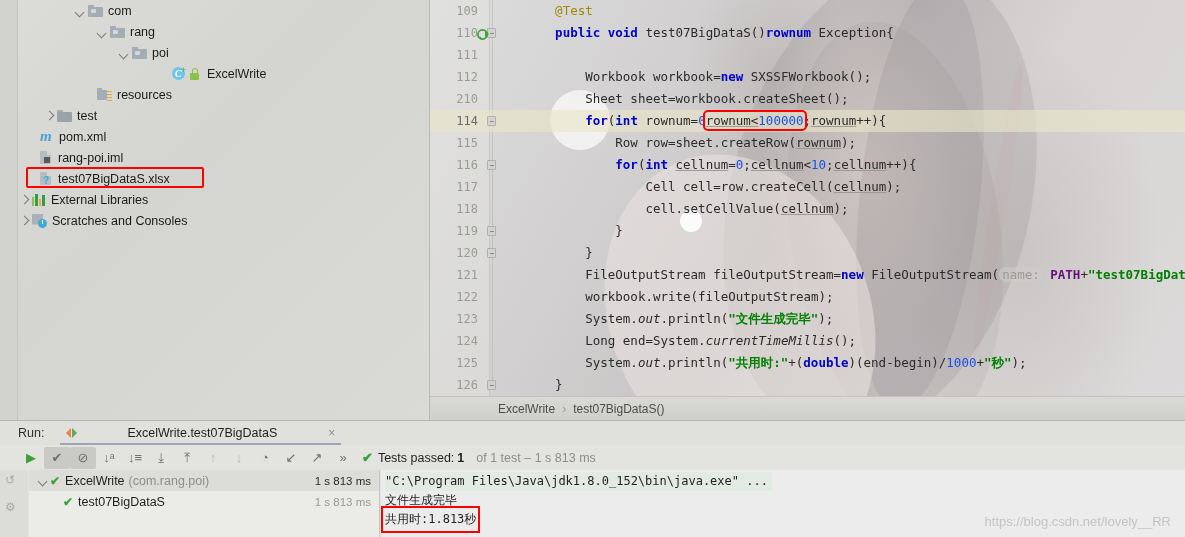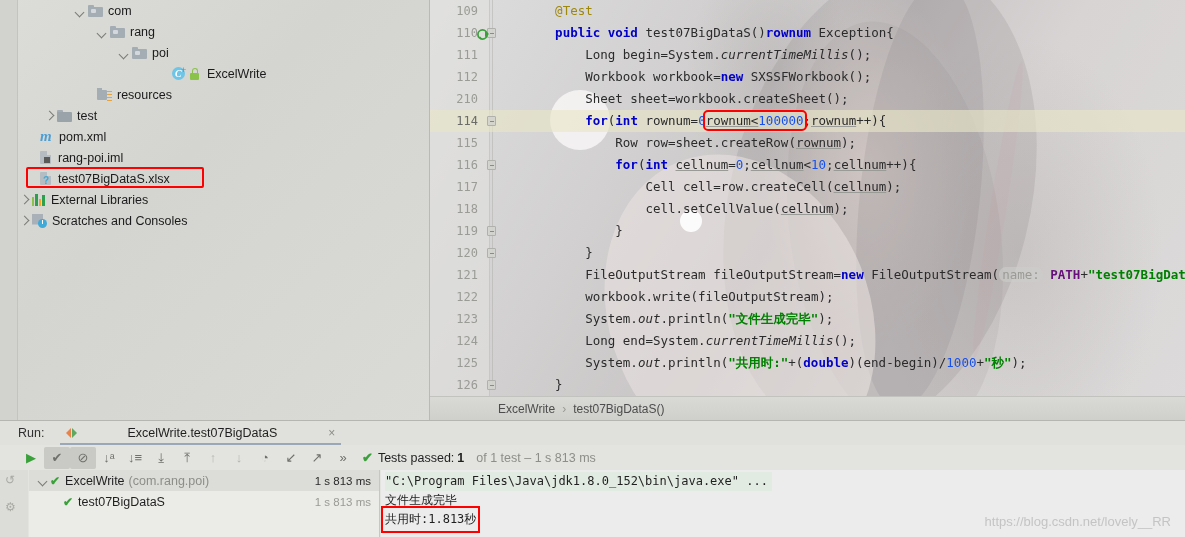--- a/index.html
+++ b/index.html
@@ -371,21 +371,21 @@
       <div class="editor-gutter"></div>
       <div class="gutter-sep"></div>
       <div class="fold-col"></div>
       <div class="code-lines" id="code-lines">
           <div class="cline"><span class="lnum">109</span><span class="ctext">&nbsp;&nbsp;&nbsp;&nbsp;<span class="ann">@Test</span></span></div>
           <div class="cline"><span class="lnum">110</span><span class="fold-mark"></span><span class="run-mark"><svg width="13" height="13" viewBox="0 0 13 13">
                 <circle cx="5.5" cy="6.5" r="4.6" fill="none" stroke="#3aa03a" stroke-width="1.7"></circle>
                 <path d="M8 2.5 L12 6 L8 9.2 Z" fill="#3aa03a"></path>
                 <path d="M2.5 9 L4.5 11" stroke="#3aa03a" stroke-width="1.6"></path>
               </svg></span><span class="ctext">&nbsp;&nbsp;&nbsp;&nbsp;<span class="kw">public</span> <span class="kw">void</span> test07BigDataS()<span class="kw">rownum</span> Exception{</span></div>
-          <div class="cline"><span class="lnum">111</span><span class="ctext">&nbsp;&nbsp;&nbsp;&nbsp;&nbsp;&nbsp;&nbsp;&nbsp;Long begin=System.<span class="it">currentTimeMillis</span>();</span></div>
+          <div class="cline"><span class="lnum">111</span></div>
           <div class="cline"><span class="lnum">112</span><span class="ctext">&nbsp;&nbsp;&nbsp;&nbsp;&nbsp;&nbsp;&nbsp;&nbsp;Workbook workbook=<span class="kw">new</span> SXSSFWorkbook();</span></div>
           <div class="cline"><span class="lnum">210</span><span class="ctext">&nbsp;&nbsp;&nbsp;&nbsp;&nbsp;&nbsp;&nbsp;&nbsp;Sheet sheet=workbook.createSheet();</span></div>
           <div class="cline cur"><span class="lnum">114</span><span class="fold-mark"></span><span class="ctext">&nbsp;&nbsp;&nbsp;&nbsp;&nbsp;&nbsp;&nbsp;&nbsp;<span class="kw">for</span>(<span class="kw">int</span> rownum=<span class="num">0</span><span class="redbox"><span class="und">rownum&lt;</span><span class="num">100000</span></span>;<span class="und">rownum</span>++){</span></div>
           <div class="cline"><span class="lnum">115</span><span class="ctext">&nbsp;&nbsp;&nbsp;&nbsp;&nbsp;&nbsp;&nbsp;&nbsp;&nbsp;&nbsp;&nbsp;&nbsp;Row row=sheet.createRow(<span class="und">rownum</span>);</span></div>
           <div class="cline"><span class="lnum">116</span><span class="fold-mark"></span><span class="ctext">&nbsp;&nbsp;&nbsp;&nbsp;&nbsp;&nbsp;&nbsp;&nbsp;&nbsp;&nbsp;&nbsp;&nbsp;<span class="kw">for</span>(<span class="kw">int</span> <span class="und">cellnum</span>=<span class="num">0</span>;<span class="und">cellnum</span>&lt;<span class="num">10</span>;<span class="und">cellnum</span>++){</span></div>
           <div class="cline"><span class="lnum">117</span><span class="ctext">&nbsp;&nbsp;&nbsp;&nbsp;&nbsp;&nbsp;&nbsp;&nbsp;&nbsp;&nbsp;&nbsp;&nbsp;&nbsp;&nbsp;&nbsp;&nbsp;Cell cell=row.createCell(<span class="und">cellnum</span>);</span></div>
           <div class="cline"><span class="lnum">118</span><span class="ctext">&nbsp;&nbsp;&nbsp;&nbsp;&nbsp;&nbsp;&nbsp;&nbsp;&nbsp;&nbsp;&nbsp;&nbsp;&nbsp;&nbsp;&nbsp;&nbsp;cell.setCellValue(<span class="und">cellnum</span>);</span></div>
           <div class="cline"><span class="lnum">119</span><span class="fold-mark"></span><span class="ctext">&nbsp;&nbsp;&nbsp;&nbsp;&nbsp;&nbsp;&nbsp;&nbsp;&nbsp;&nbsp;&nbsp;&nbsp;}</span></div>
           <div class="cline"><span class="lnum">120</span><span class="fold-mark"></span><span class="ctext">&nbsp;&nbsp;&nbsp;&nbsp;&nbsp;&nbsp;&nbsp;&nbsp;}</span></div>
           <div class="cline"><span class="lnum">121</span><span class="ctext">&nbsp;&nbsp;&nbsp;&nbsp;&nbsp;&nbsp;&nbsp;&nbsp;FileOutputStream fileOutputStream=<span class="kw">new</span> FileOutputStream(<span class="hint">name:</span> <span class="fld">PATH</span>+<span class="str">"test07BigDataS.xlsx"</span>);</span></div>

